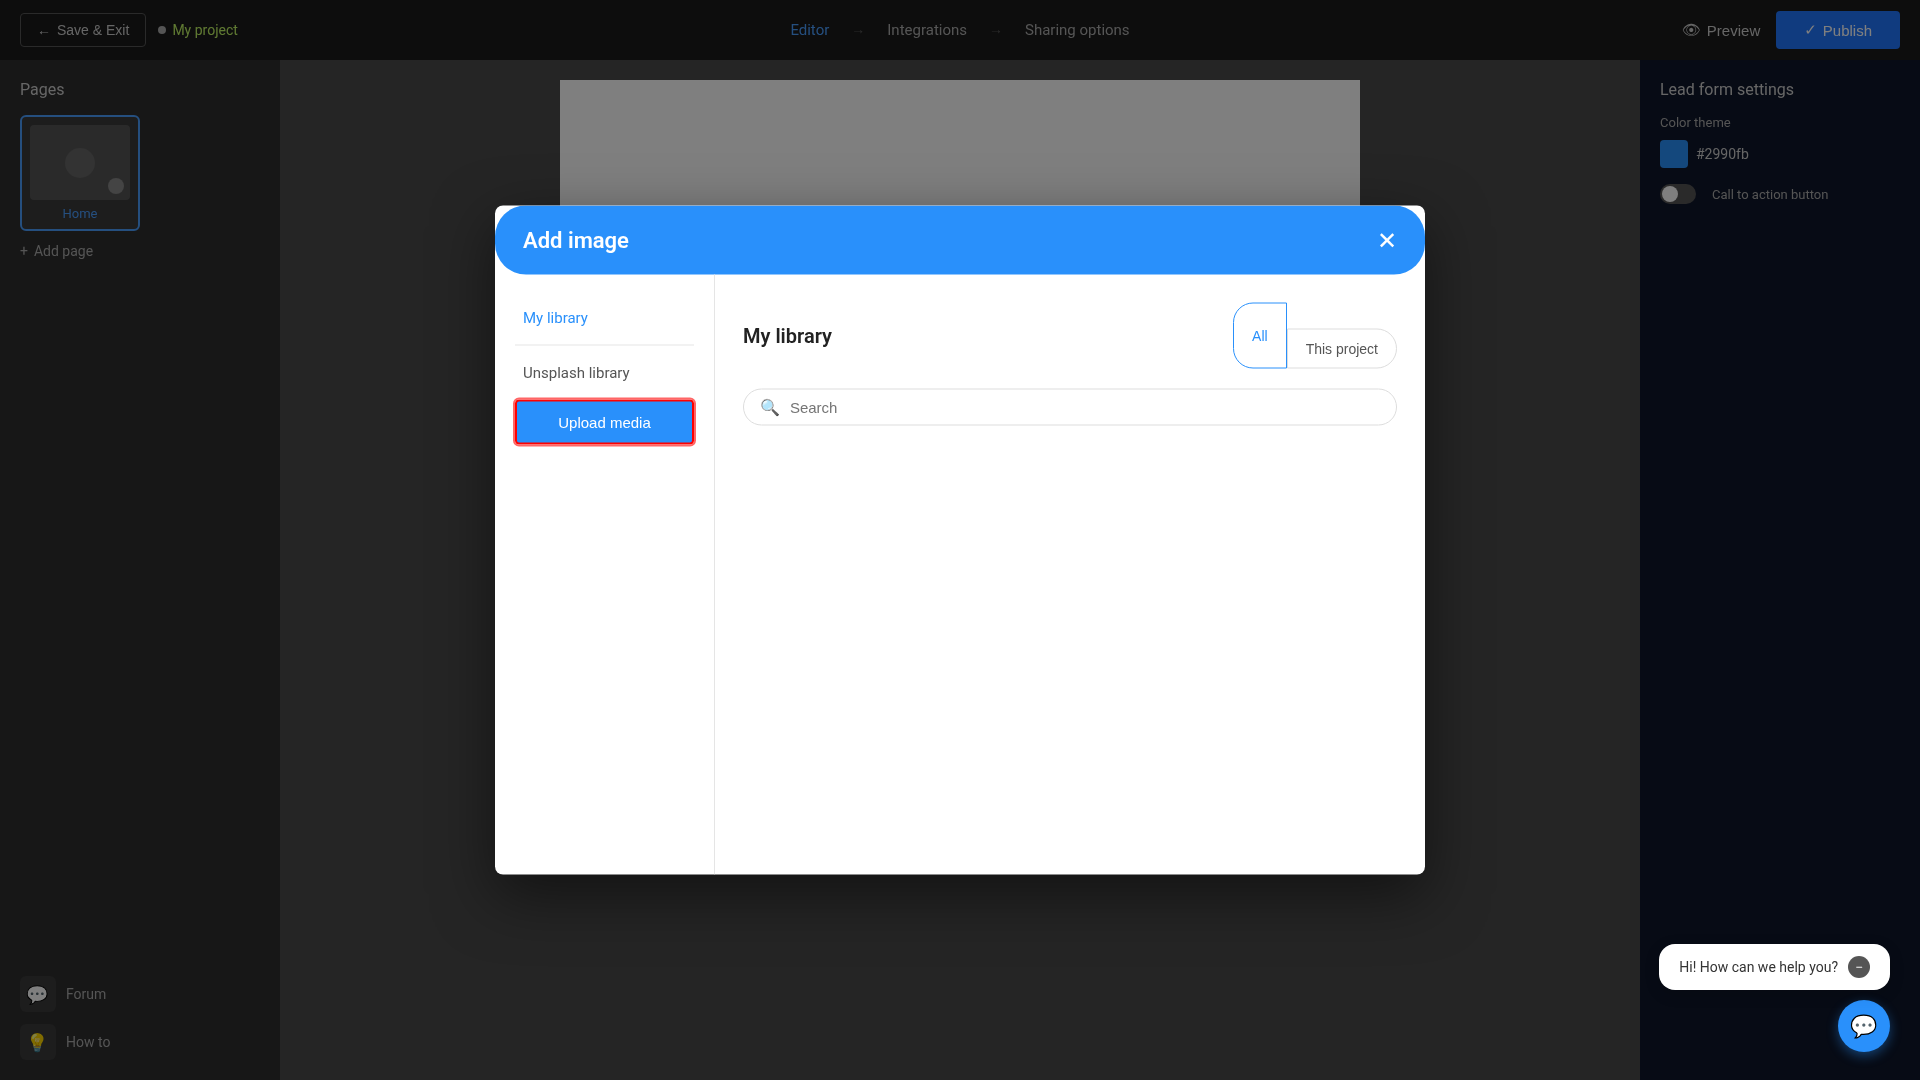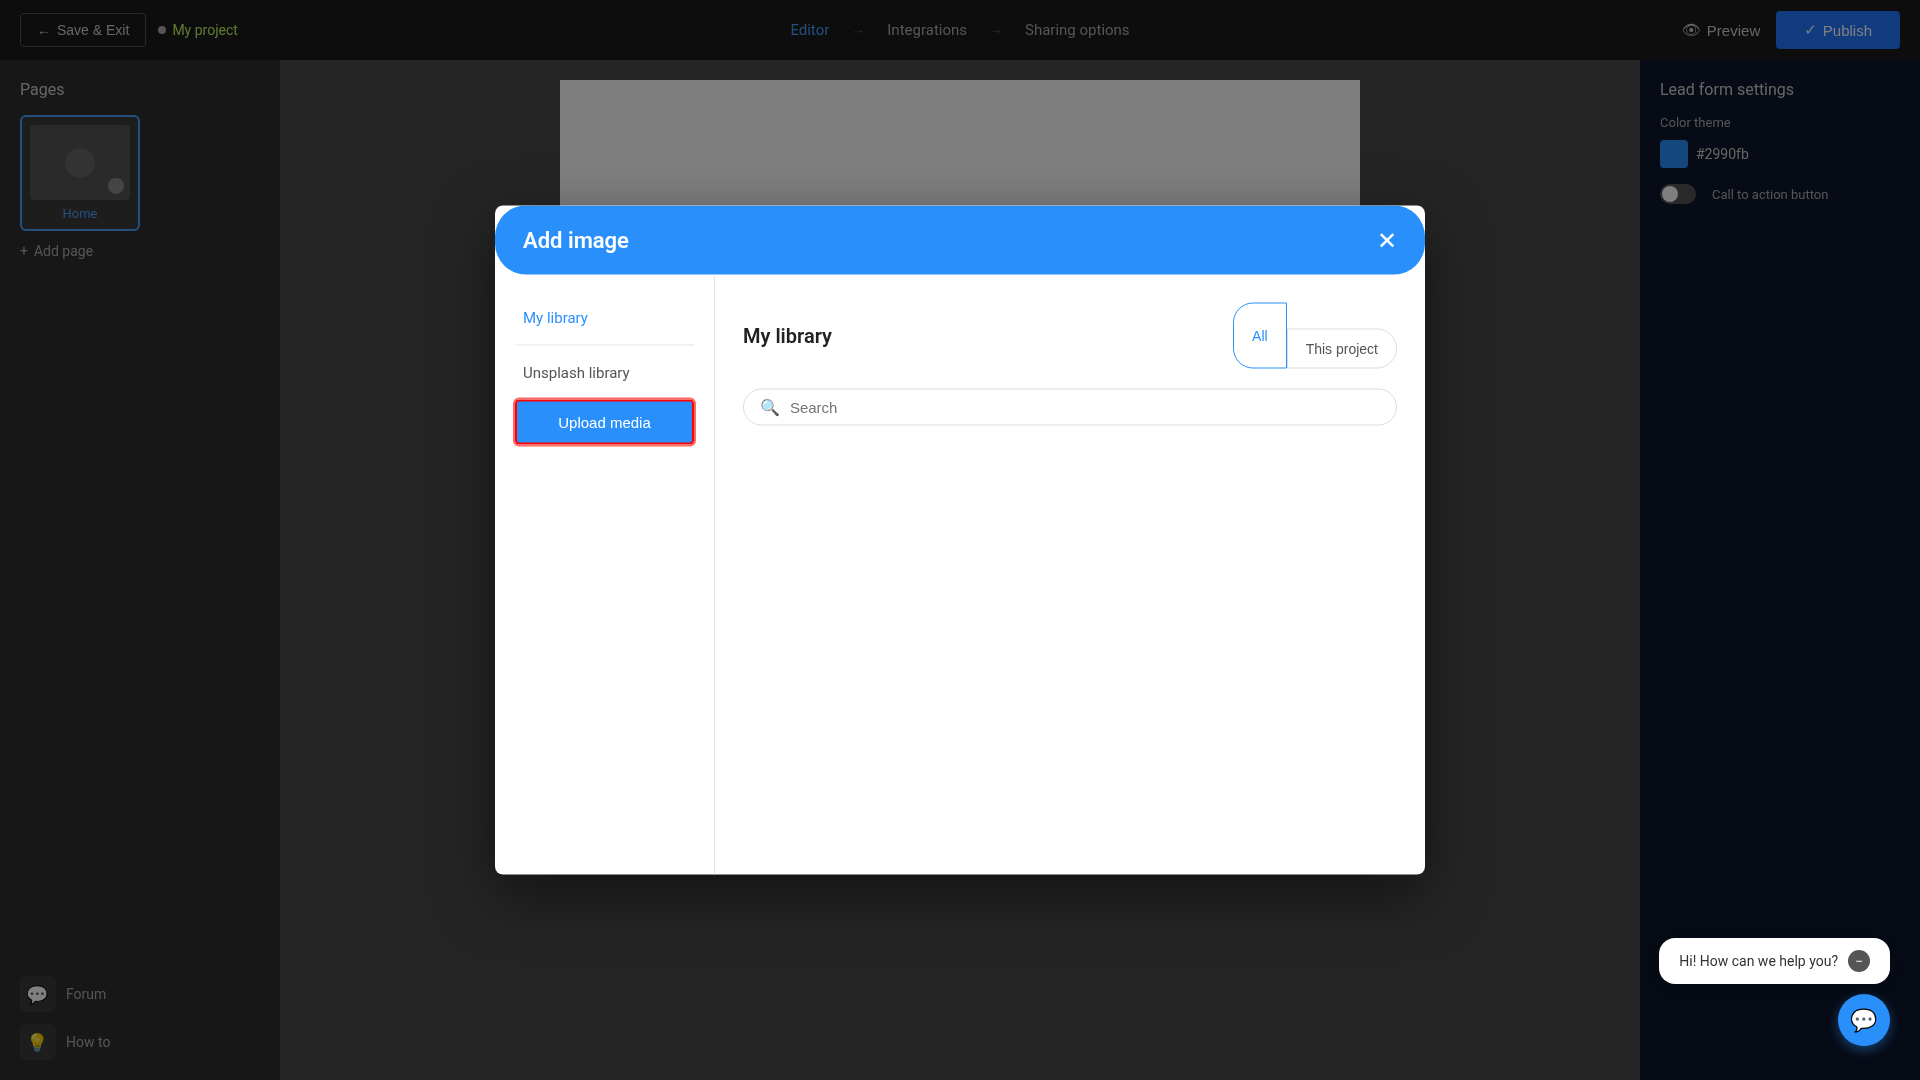--- a/index.html
+++ b/index.html
@@ -449,21 +449,21 @@
       cursor: pointer;
     }
     .empty-state-note {
       color: #aaa;
       font-size: 13px;
     }
 
     
     .chat-bubble {
       position: absolute;
-      bottom: 34px;
+      bottom: 28px;
       right: 30px;
       z-index: 300;
     }
     .chat-message {
       background: white;
       border-radius: 16px;
       padding: 12px 20px;
       box-shadow: 0 4px 15px rgba(0,0,0,0.15);
       font-size: 14px;
       color: #333;

